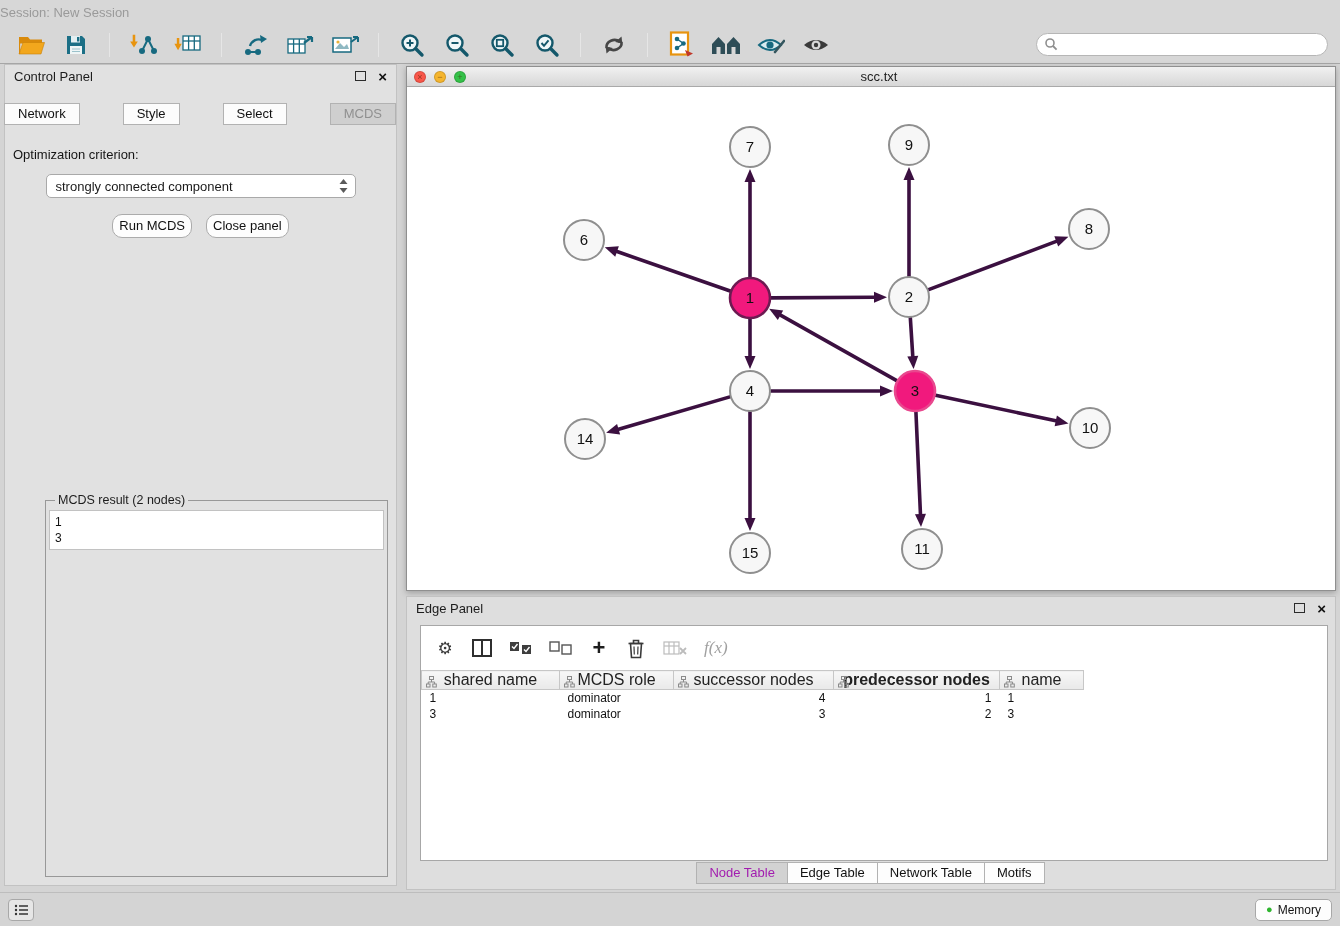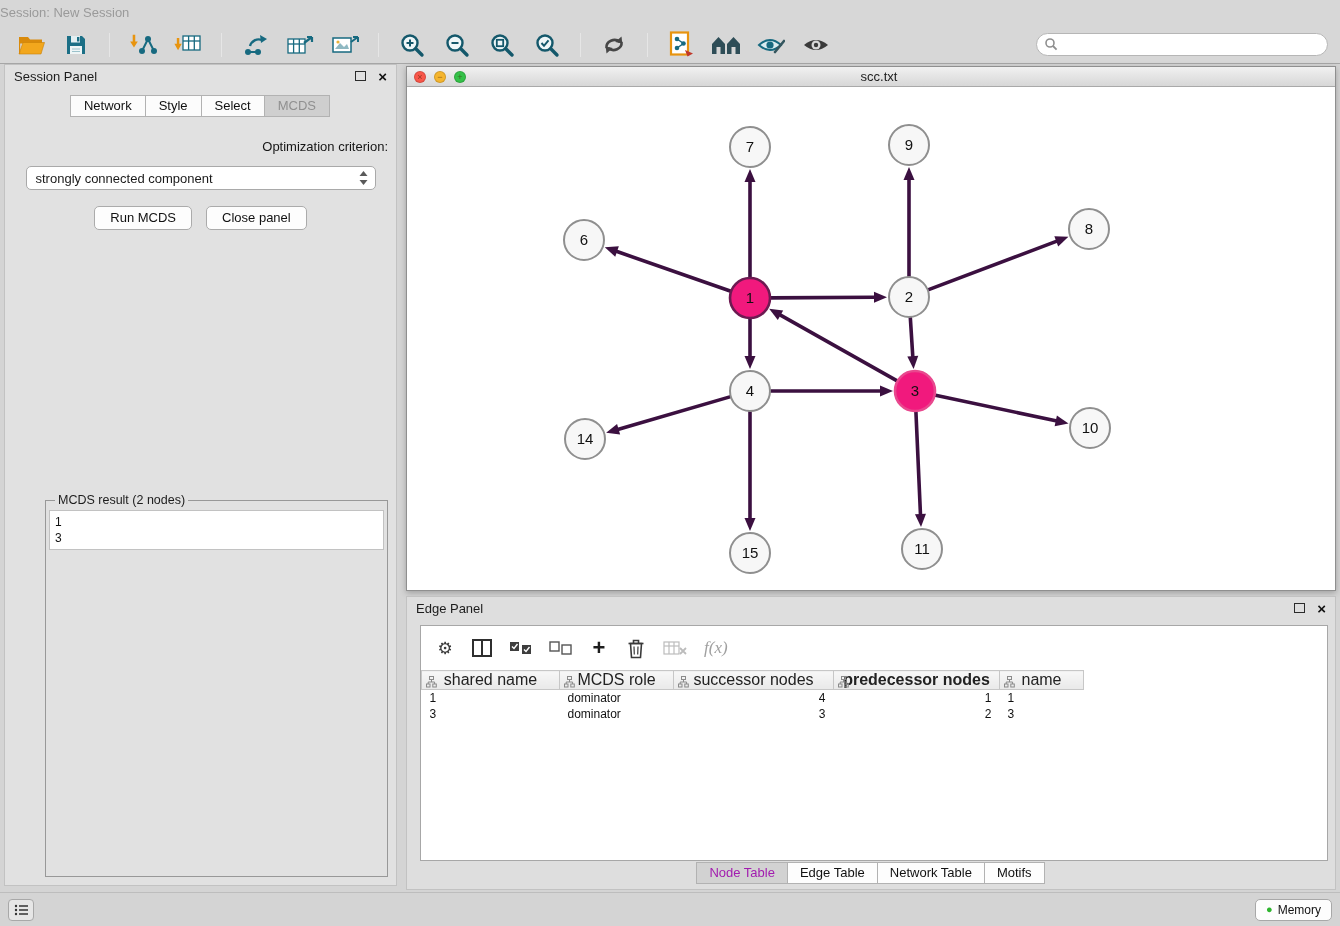--- a/index.html
+++ b/index.html
@@ -41,38 +41,38 @@
   .panel-header .spacer { flex:1; }
   .float-icon { width:11px; height:10px; border:1.5px solid #2b2b2b; margin-right:12px; display:inline-block; }
   .close-x { font-weight:bold; font-size:15px; color:#111; line-height:1; }
 
   
   .control-panel {
     position:absolute; left:4px; top:64px; width:393px; height:822px;
     background:#e1e1e1; border:1px solid #c2c2c2;
     display:flex; flex-direction:column;
   }
-  .cp-tabs { display:flex; justify-content:center; margin-top:8px; }
+  .cp-tabs { display:flex; justify-content:space-between; margin-top:16px; }
   .cp-tab {
     border:1px solid #b2b2b2; background:#fcfcfc; font-size:13px;
     padding:2px 13px 3px; margin-left:-1px; color:#111; cursor:default;
   }
   .cp-tab.active { background:#cfcfcf; color:#909090; }
   .cp-content { flex:1; display:flex; flex-direction:column; padding:22px 8px 8px; }
-  .opt-label { text-align:right; font-size:13px; margin-bottom:12px; color:#151515; }
+  .opt-label { text-align:left; font-size:13px; margin-bottom:12px; color:#151515; }
   .dropdown {
-    width:350px; height:24px; margin:0 auto 16px; background:#fff;
+    width:310px; height:24px; margin:0 auto 16px; background:#fff;
     border:1px solid #a9a9a9; border-radius:5px;
     display:flex; align-items:center; padding:0 6px 0 9px; font-size:13px;
   }
   .dropdown .dd-stepper { margin-left:auto; display:flex; align-items:center; }
   .btn-row { display:flex; justify-content:center; gap:14px; }
   .btn {
-    background:#fdfdfd; border:1px solid #ababab; border-radius:5px;
-    font-size:13px; padding:3px 15px 4px; color:#111;
+    background:#fdfdfd; border:1px solid #ababab; border-radius:10px;
+    font-size:13px; padding:3px 6px 4px; color:#111;
     font-family:"Liberation Sans", sans-serif;
   }
   .mcds-fieldset {
     margin-top:auto; border:1px solid #989898; height:384px;
     padding:3px; background:#e1e1e1;margin-left:32px;
   }
   .mcds-fieldset legend { font-size:12.5px; padding:0 3px; margin-left:6px; color:#1c1c1c; }
   .result-box {
     background:#fff; border:1px solid #c2c2c2; width:100%; height:100%;
     font-size:12px; line-height:16px; padding:3px 5px; white-space:pre;
@@ -297,21 +297,21 @@
         <circle cx="6" cy="6" r="4" fill="none" stroke="#8f8f8f" stroke-width="1.6"></circle>
         <line x1="9" y1="9" x2="12.6" y2="12.6" stroke="#8f8f8f" stroke-width="1.8"></line>
       </svg>
     </span>
     <input class="search-input" type="text" value="" placeholder="" style="">
   </span>
 </div>
 
 <div class="control-panel">
   <div class="panel-header">
-    <span>Session Panel</span>
+    <span>Control Panel</span>
     <span class="spacer"></span>
     <span class="float-icon"></span>
     <span class="close-x">×</span>
   </div>
   <div class="cp-tabs">
     <span class="cp-tab">Network</span>
     <span class="cp-tab">Style</span>
     <span class="cp-tab">Select</span>
     <span class="cp-tab active">MCDS</span>
   </div>

